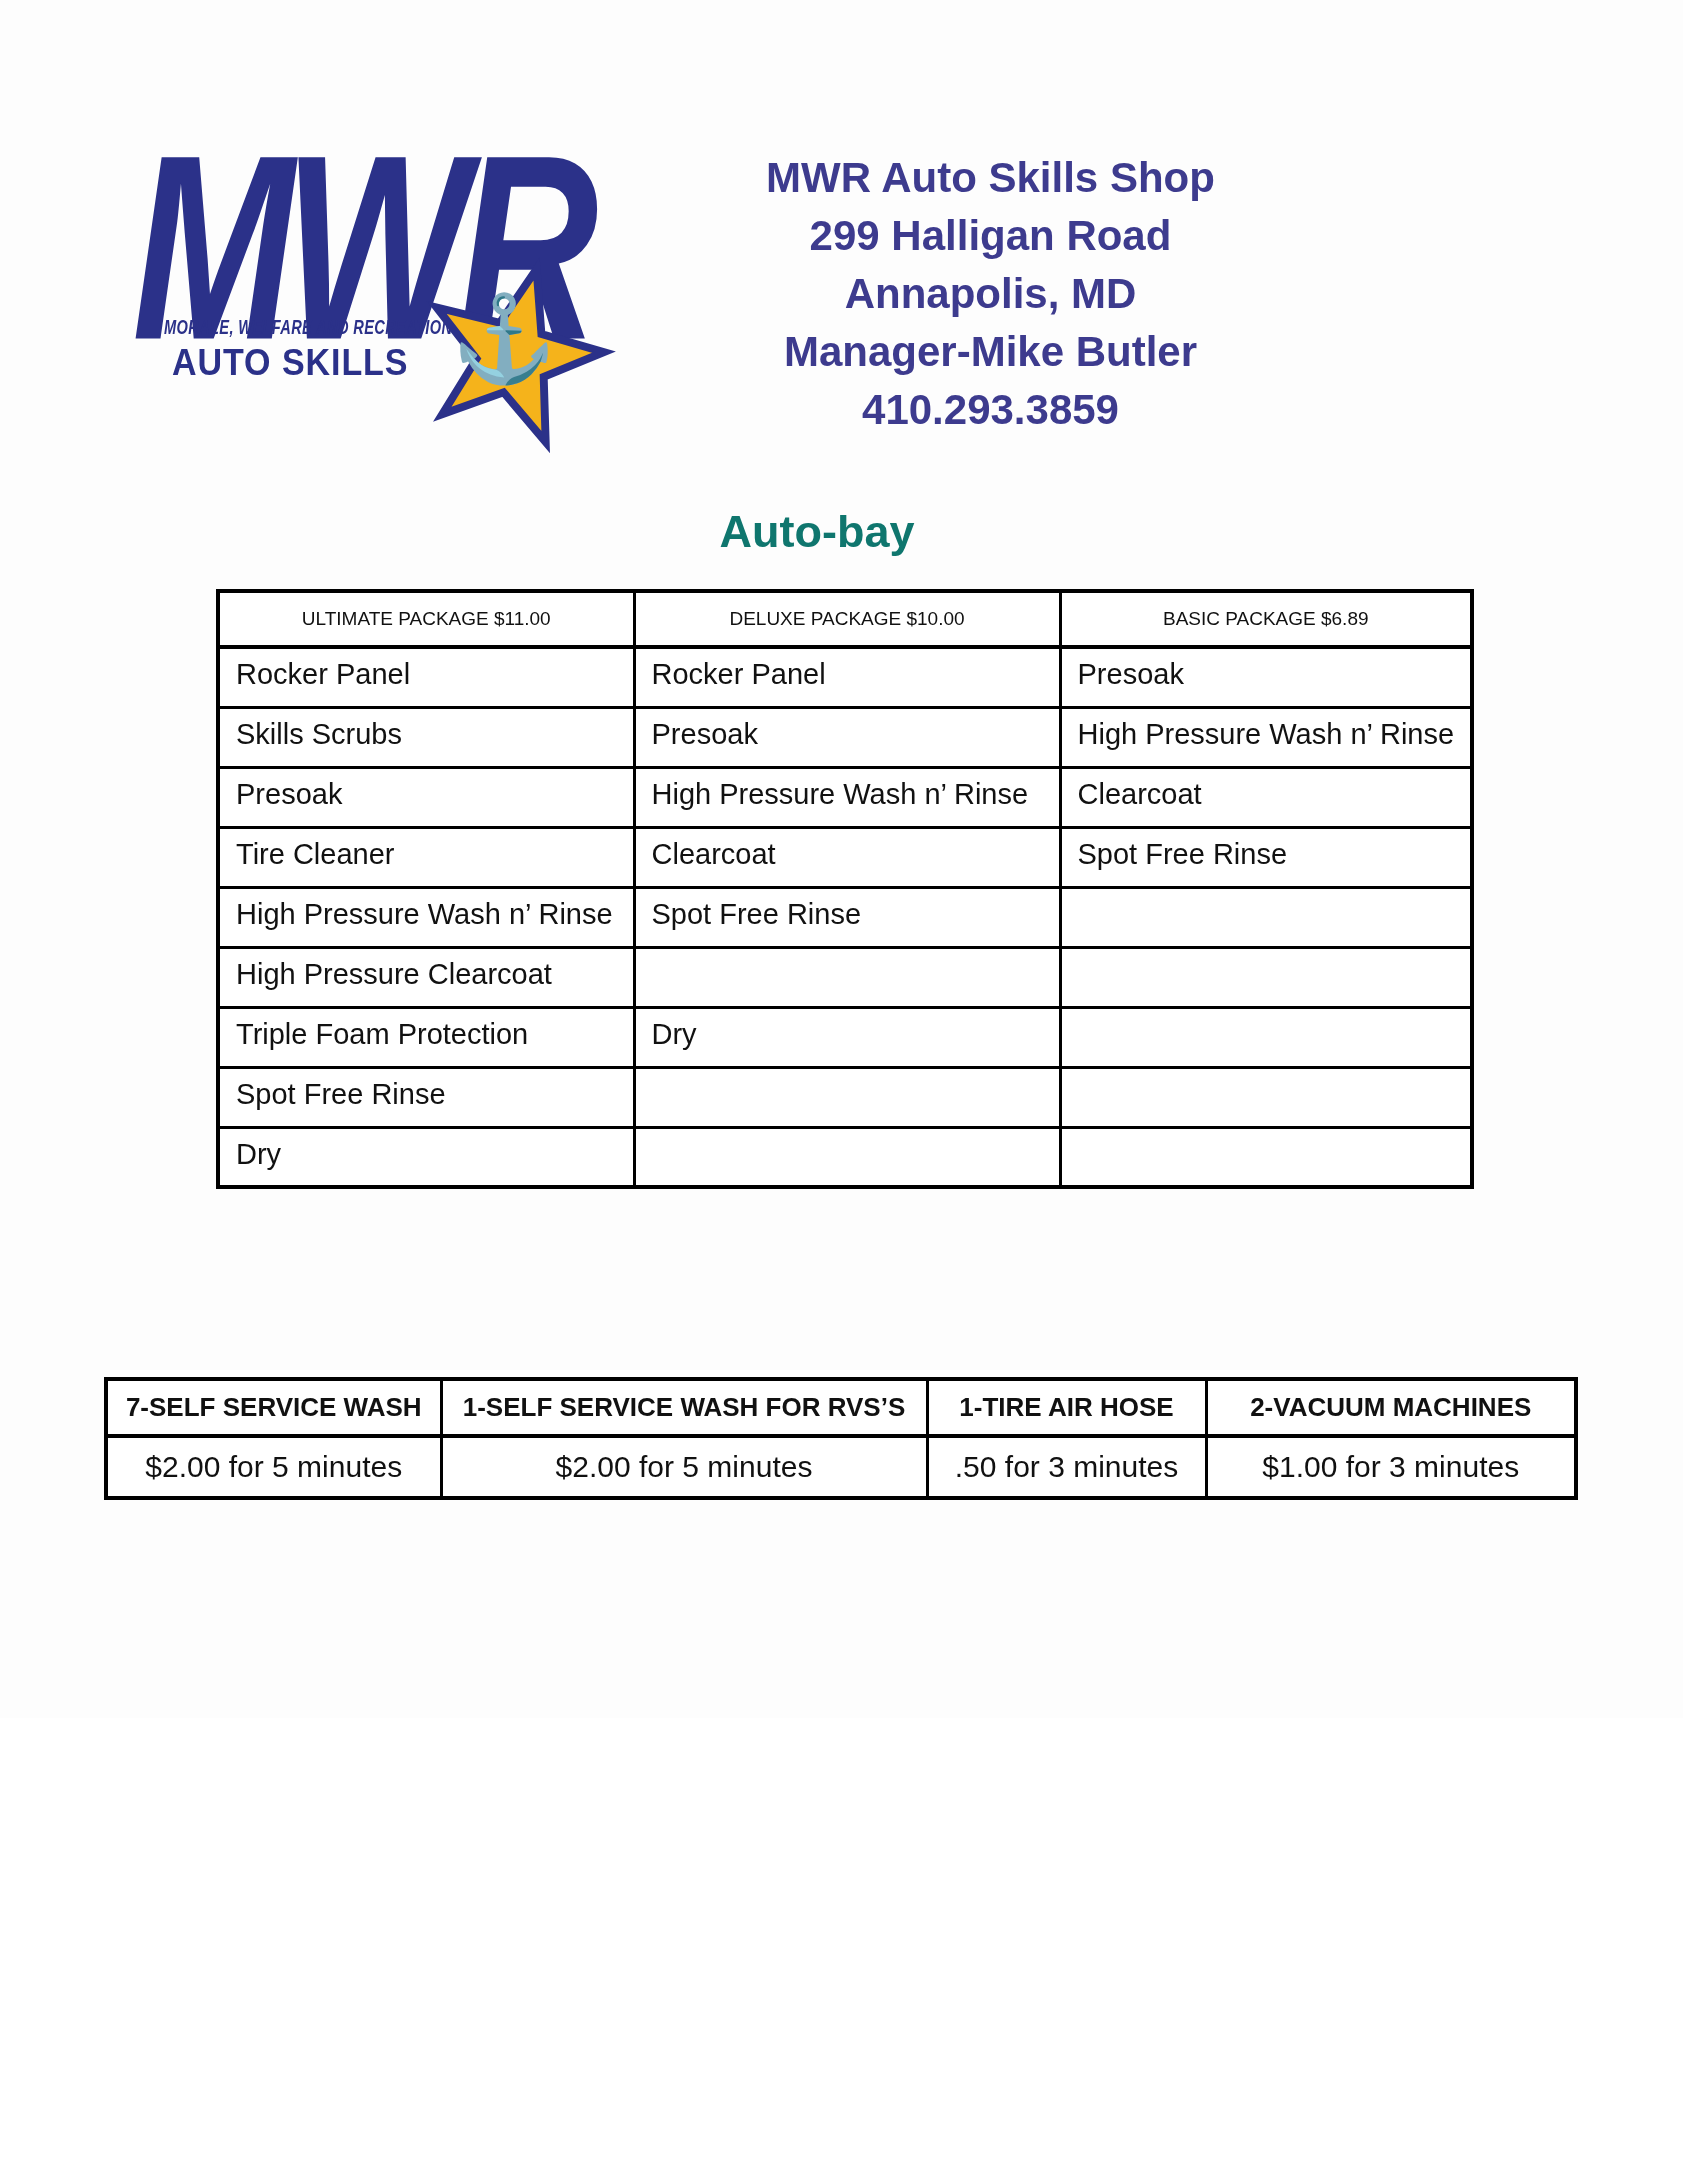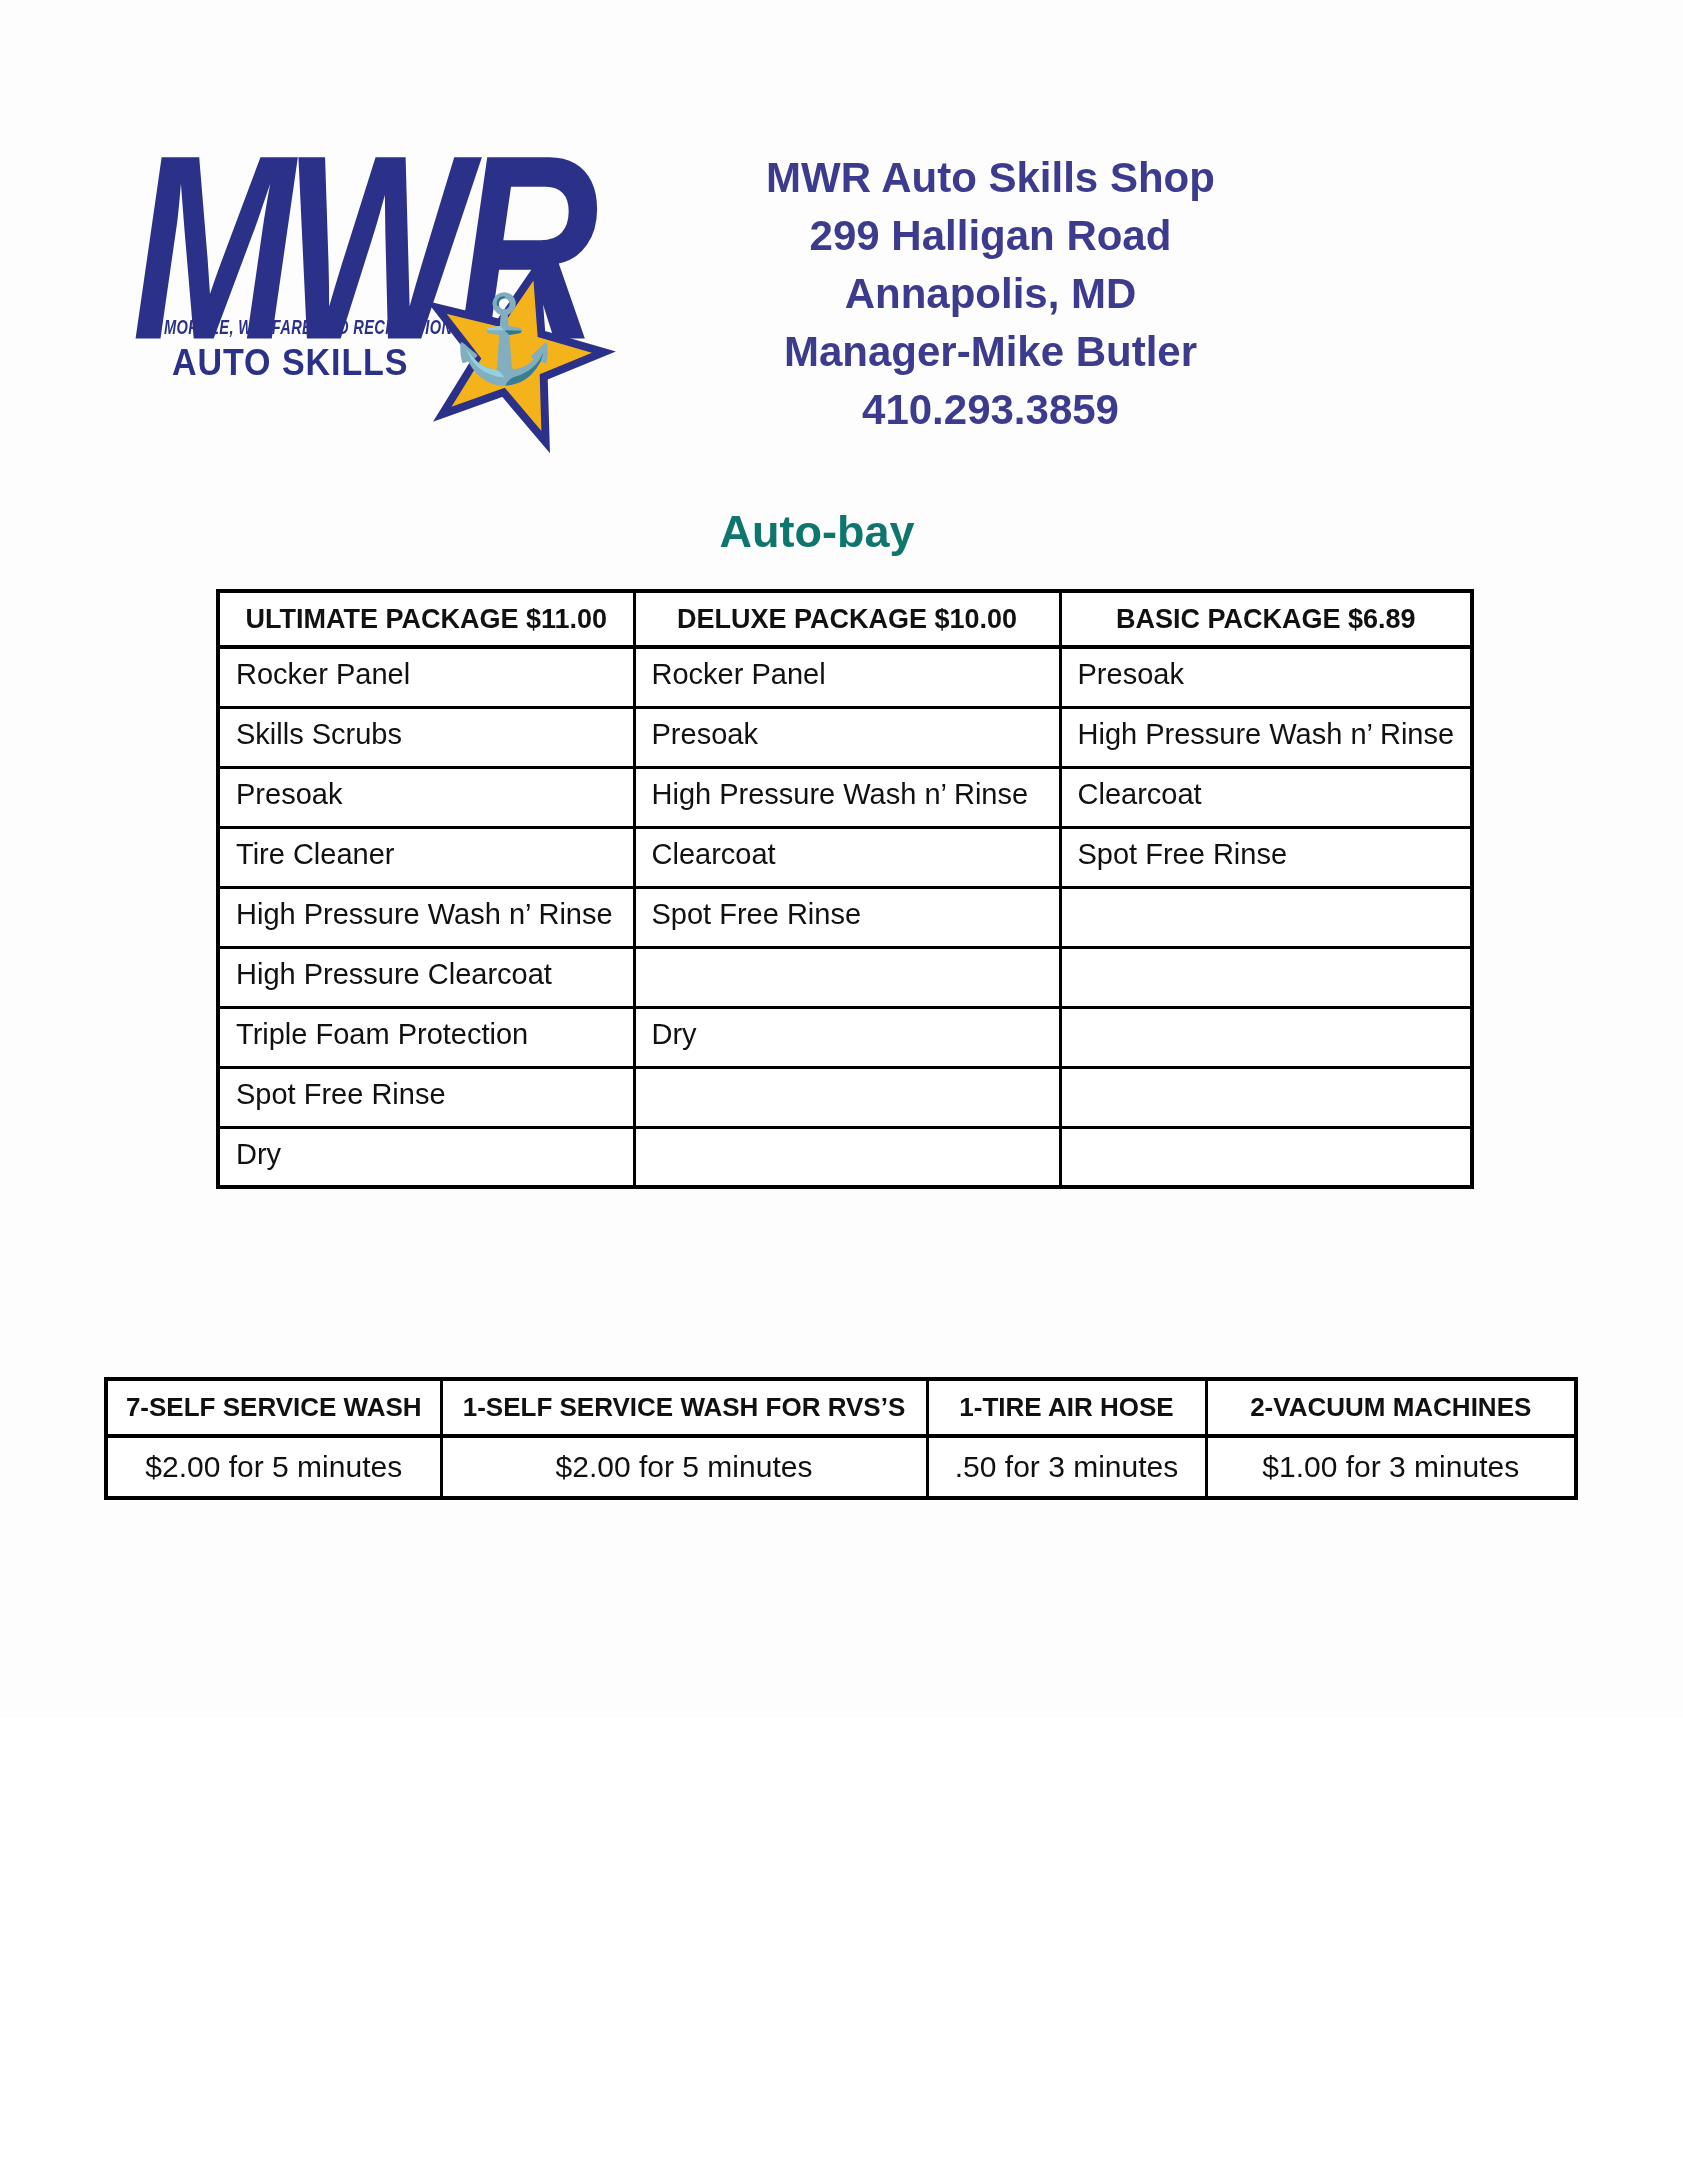--- a/index.html
+++ b/index.html
@@ -28,21 +28,21 @@
   .section-title{
     position:absolute;left:0;top:506px;width:1634px;text-align:center;
     color:#0f766e;font-weight:bold;font-size:45px;
   }
   
   table{border-collapse:collapse;table-layout:fixed;position:absolute;background:#fff;}
   td{border:3px solid #000;box-sizing:border-box;overflow:hidden;}
   .t1{left:216px;top:589px;width:1253px;border:4px solid #000;}
   .t1 td{font-size:29px;vertical-align:top;padding:9px 4px 0 16px;height:60px;white-space:nowrap;}
   .t1 tr.hdr td{
-    height:56px;font-size:27px;font-weight:bold;text-align:center;vertical-align:middle;
+    height:56px;font-size:19px;font-weight:normal;text-align:center;vertical-align:middle;
     padding:0 2px;border-bottom-width:4px;
   }
   .t2{left:104px;top:1377px;width:1470px;border:4px solid #000;}
   .t2 td{font-size:30px;text-align:center;vertical-align:middle;height:62px;padding:0 4px;white-space:nowrap;}
   .t2 tr.hdr td{
     height:57px;font-size:26px;font-weight:bold;border-bottom-width:4px;
   }
 </style>
 </head>
 <body>

